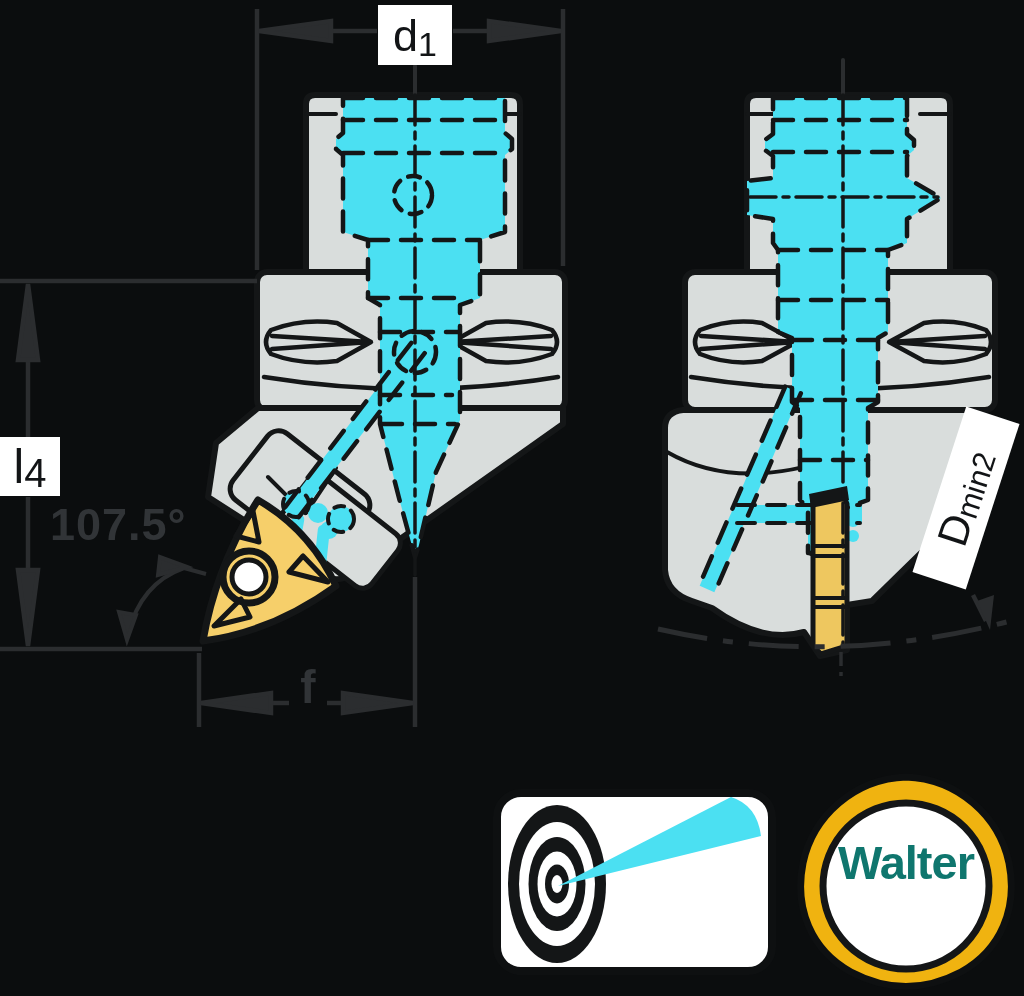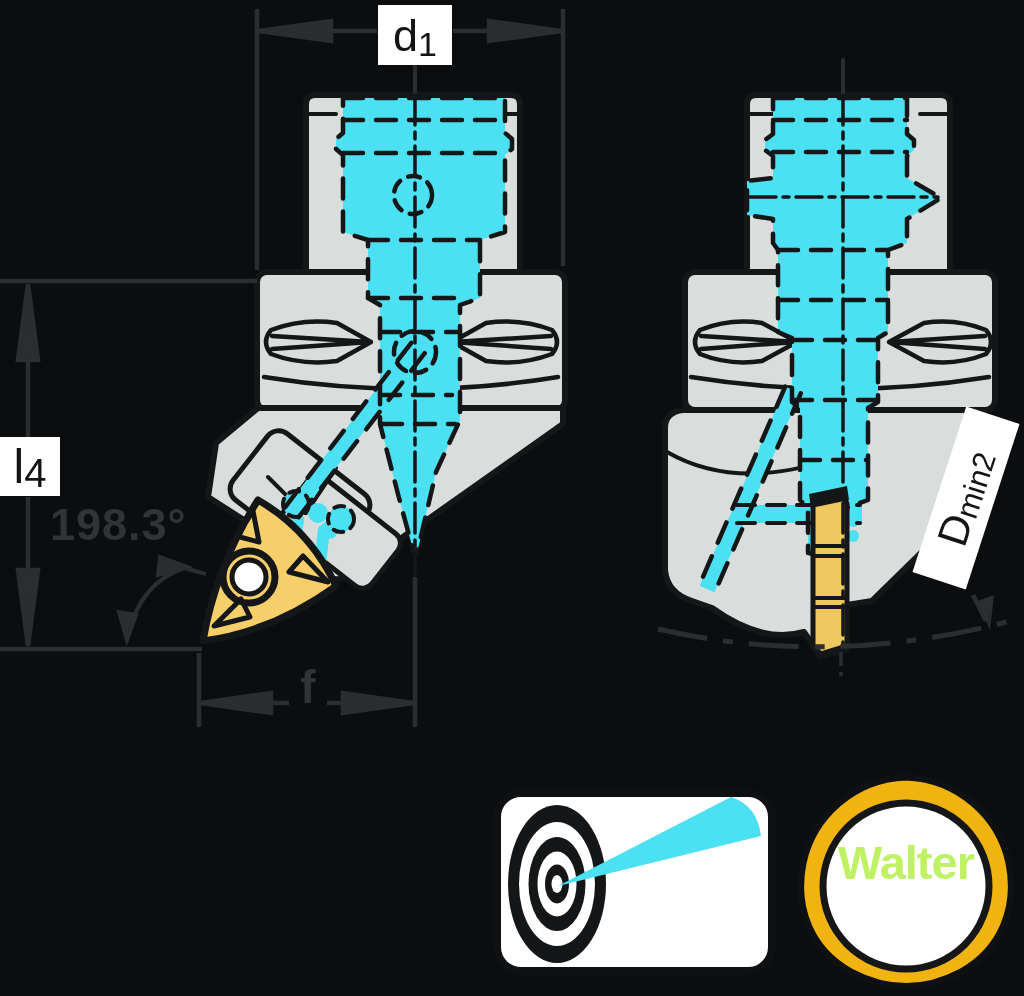--- a/index.html
+++ b/index.html
@@ -6,21 +6,21 @@
   #canvas{position:relative;width:1024px;height:996px;background:#0b0d0e;overflow:hidden;
           font-family:"Liberation Sans",sans-serif;}
   svg{position:absolute;left:0;top:0;}
   .dim-label{position:absolute;background:#ffffff;color:#121416;display:flex;
              align-items:center;justify-content:center;line-height:1;}
   .dim-label .sub{position:relative;top:9px;}
   .floating-text{position:absolute;color:#313437;font-weight:bold;line-height:1;}
   #dmin2-label{transform:rotate(-72deg);}
   #dmin2-label .sub{top:5px;}
   #capto-text{position:absolute;left:806px;top:839px;width:200px;text-align:center;
-              color:#bef264;font-weight:bold;font-size:47px;line-height:48px;letter-spacing:-1px;}
+              color:#0f766e;font-weight:bold;font-size:47px;line-height:48px;letter-spacing:-1px;}
   #capto-text sup{font-size:19px;vertical-align:18px;letter-spacing:0;}
 </style>
 </head>
 <body>
 
 <div id="canvas">
 
 <svg width="1024" height="996" viewBox="0 0 1024 996">
 
   <g stroke-linejoin="round" stroke-linecap="round">
@@ -174,21 +174,21 @@
 <div class="dim-label" id="d1-label" style="left:378px;top:5px;width:74px;height:60px;font-size:45px;">
   <span>d</span>
       <span class="sub" style="font-size:34px;">1</span>
 </div>
 
 <div class="dim-label" id="l4-label" style="left:0px;top:437px;width:60px;height:59px;font-size:48px;">
   <span>l</span>
       <span class="sub" style="font-size:40px;top:6px;">4</span>
 </div>
 
-<div class="floating-text" style="left:50px;top:502px;font-size:45px;letter-spacing:1px;">198.3°</div>
+<div class="floating-text" style="left:50px;top:502px;font-size:45px;letter-spacing:1px;">107.5°</div>
 
 <div class="floating-text" style="left:293px;top:664px;width:30px;text-align:center;font-size:46px;">f</div>
 
 <div class="dim-label" id="dmin2-label" style="left:879px;top:470px;width:174px;height:56px;font-size:42px;">
   <span>D</span>
       <span class="sub" style="font-size:31px;">min2</span>
 </div>
 
 <div id="capto-text">
   <div>Walter</div>

